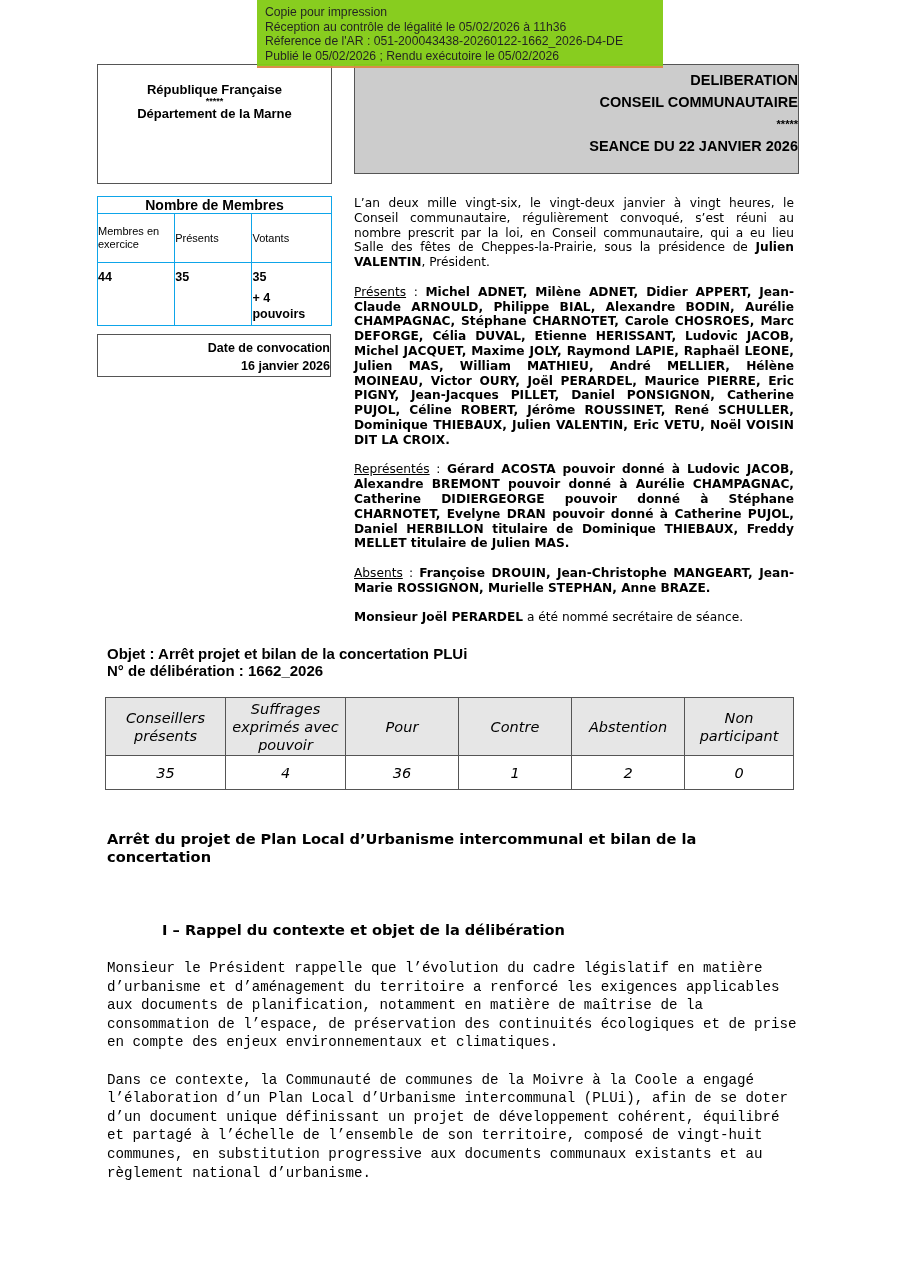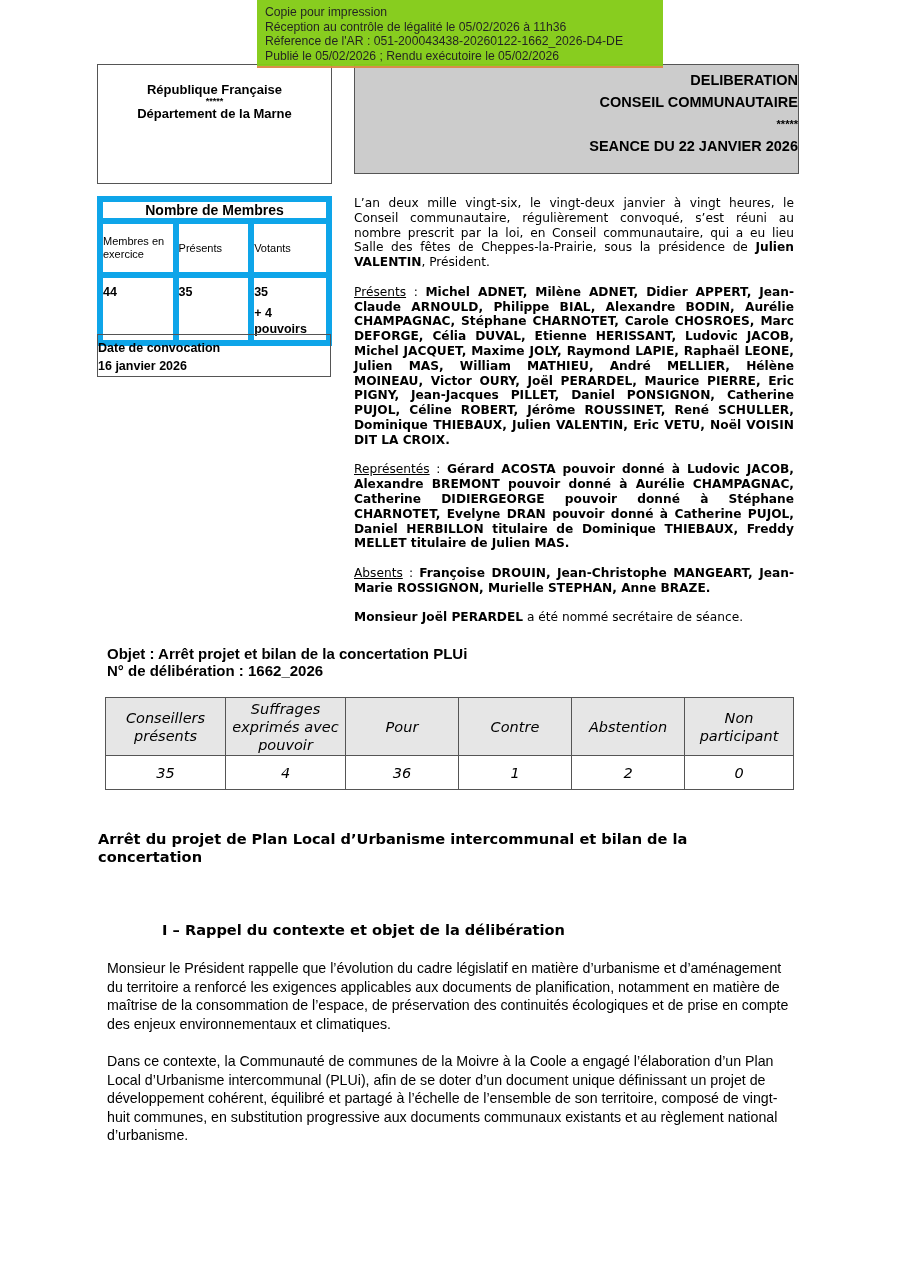--- a/index.html
+++ b/index.html
@@ -26,57 +26,57 @@
     font-family: "Liberation Sans", sans-serif; font-weight: bold; font-size: 14.5px;
   }
   .right-box div { line-height: 22px; }
   .right-box .r1 { margin-top: 4px; }
   .right-box .stars { font-size: 11px; line-height: 22px; }
   table { border-collapse: collapse; }
   .members {
     left: 97px; top: 196px; width: 235px;
     font-family: "Liberation Sans", sans-serif;
   }
-  .members td, .members th { border: 6px solid #0ea5e9; vertical-align: top; padding: 0; }
+  .members td, .members th { border: 1px solid #0ea5e9; vertical-align: top; padding: 0; }
   .members th { font-size: 14px; font-weight: bold; height: 16px; line-height: 16px; }
   .members .hdr td { font-size: 11px; height: 48px; vertical-align: middle; line-height: 13px; }
   .members .val td { font-size: 12.5px; font-weight: bold; height: 56px; padding-top: 6px; line-height: 16px; }
   .convoc {
     left: 97px; top: 334px; width: 234px; height: 43px; box-sizing: border-box;
-    border: 1px solid #555; text-align: left;
+    border: 1px solid #555; text-align: right;
     font-family: "Liberation Sans", sans-serif; font-weight: bold; font-size: 12.5px; line-height: 18px; padding-top: 4px;
   }
   .body-text {
     left: 354px; top: 196px; width: 440px;
     font-family: "DejaVu Sans", sans-serif; font-size: 12.2px; line-height: 14.8px; text-align: justify;
   }
   .body-text p { margin: 0 0 14.8px 0; }
   .body-text u { text-decoration: underline; }
   .objet {
     left: 107px; top: 645px; width: 700px;
     font-family: "Liberation Sans", sans-serif; font-weight: bold; font-size: 15px; line-height: 17px;
   }
   .votes {
     left: 105px; top: 697px; width: 689px;
     font-family: "DejaVu Sans", sans-serif; font-style: italic; font-size: 14.5px;
   }
   .votes td { border: 1px solid #555; text-align: center; vertical-align: middle; padding: 0; }
   .votes .vh td { background: #e6e6e6; height: 57px; line-height: 18px; }
   .votes .vv td { height: 33px; }
   .section-title {
-    left: 98px; top: 830px; width: 680px;
+    left: 107px; top: 830px; width: 680px;
     font-family: "DejaVu Sans", sans-serif; font-weight: bold; font-size: 14.6px; line-height: 18px;
   }
   .sub-title {
     left: 162px; top: 921px;
     font-family: "DejaVu Sans", sans-serif; font-weight: bold; font-size: 14.6px; line-height: 18px;
   }
   .main-paras {
     left: 107px; top: 959px; width: 690px;
-    font-family: Liberation Sans, sans-serif; font-size: 14.2px; line-height: 18.6px;
+    font-family: Liberation Mono, monospace; font-size: 14.2px; line-height: 18.6px;
   }
   .main-paras p { margin: 0 0 18.6px 0; }
 </style>
 </head>
 <body>
 
 <div class="abs banner">
   <div>Copie pour impression</div>
   <div>Réception au contrôle de légalité le 05/02/2026 à 11h36</div>
   <div>Réference de l'AR : 051-200043438-20260122-1662_2026-D4-DE</div>

